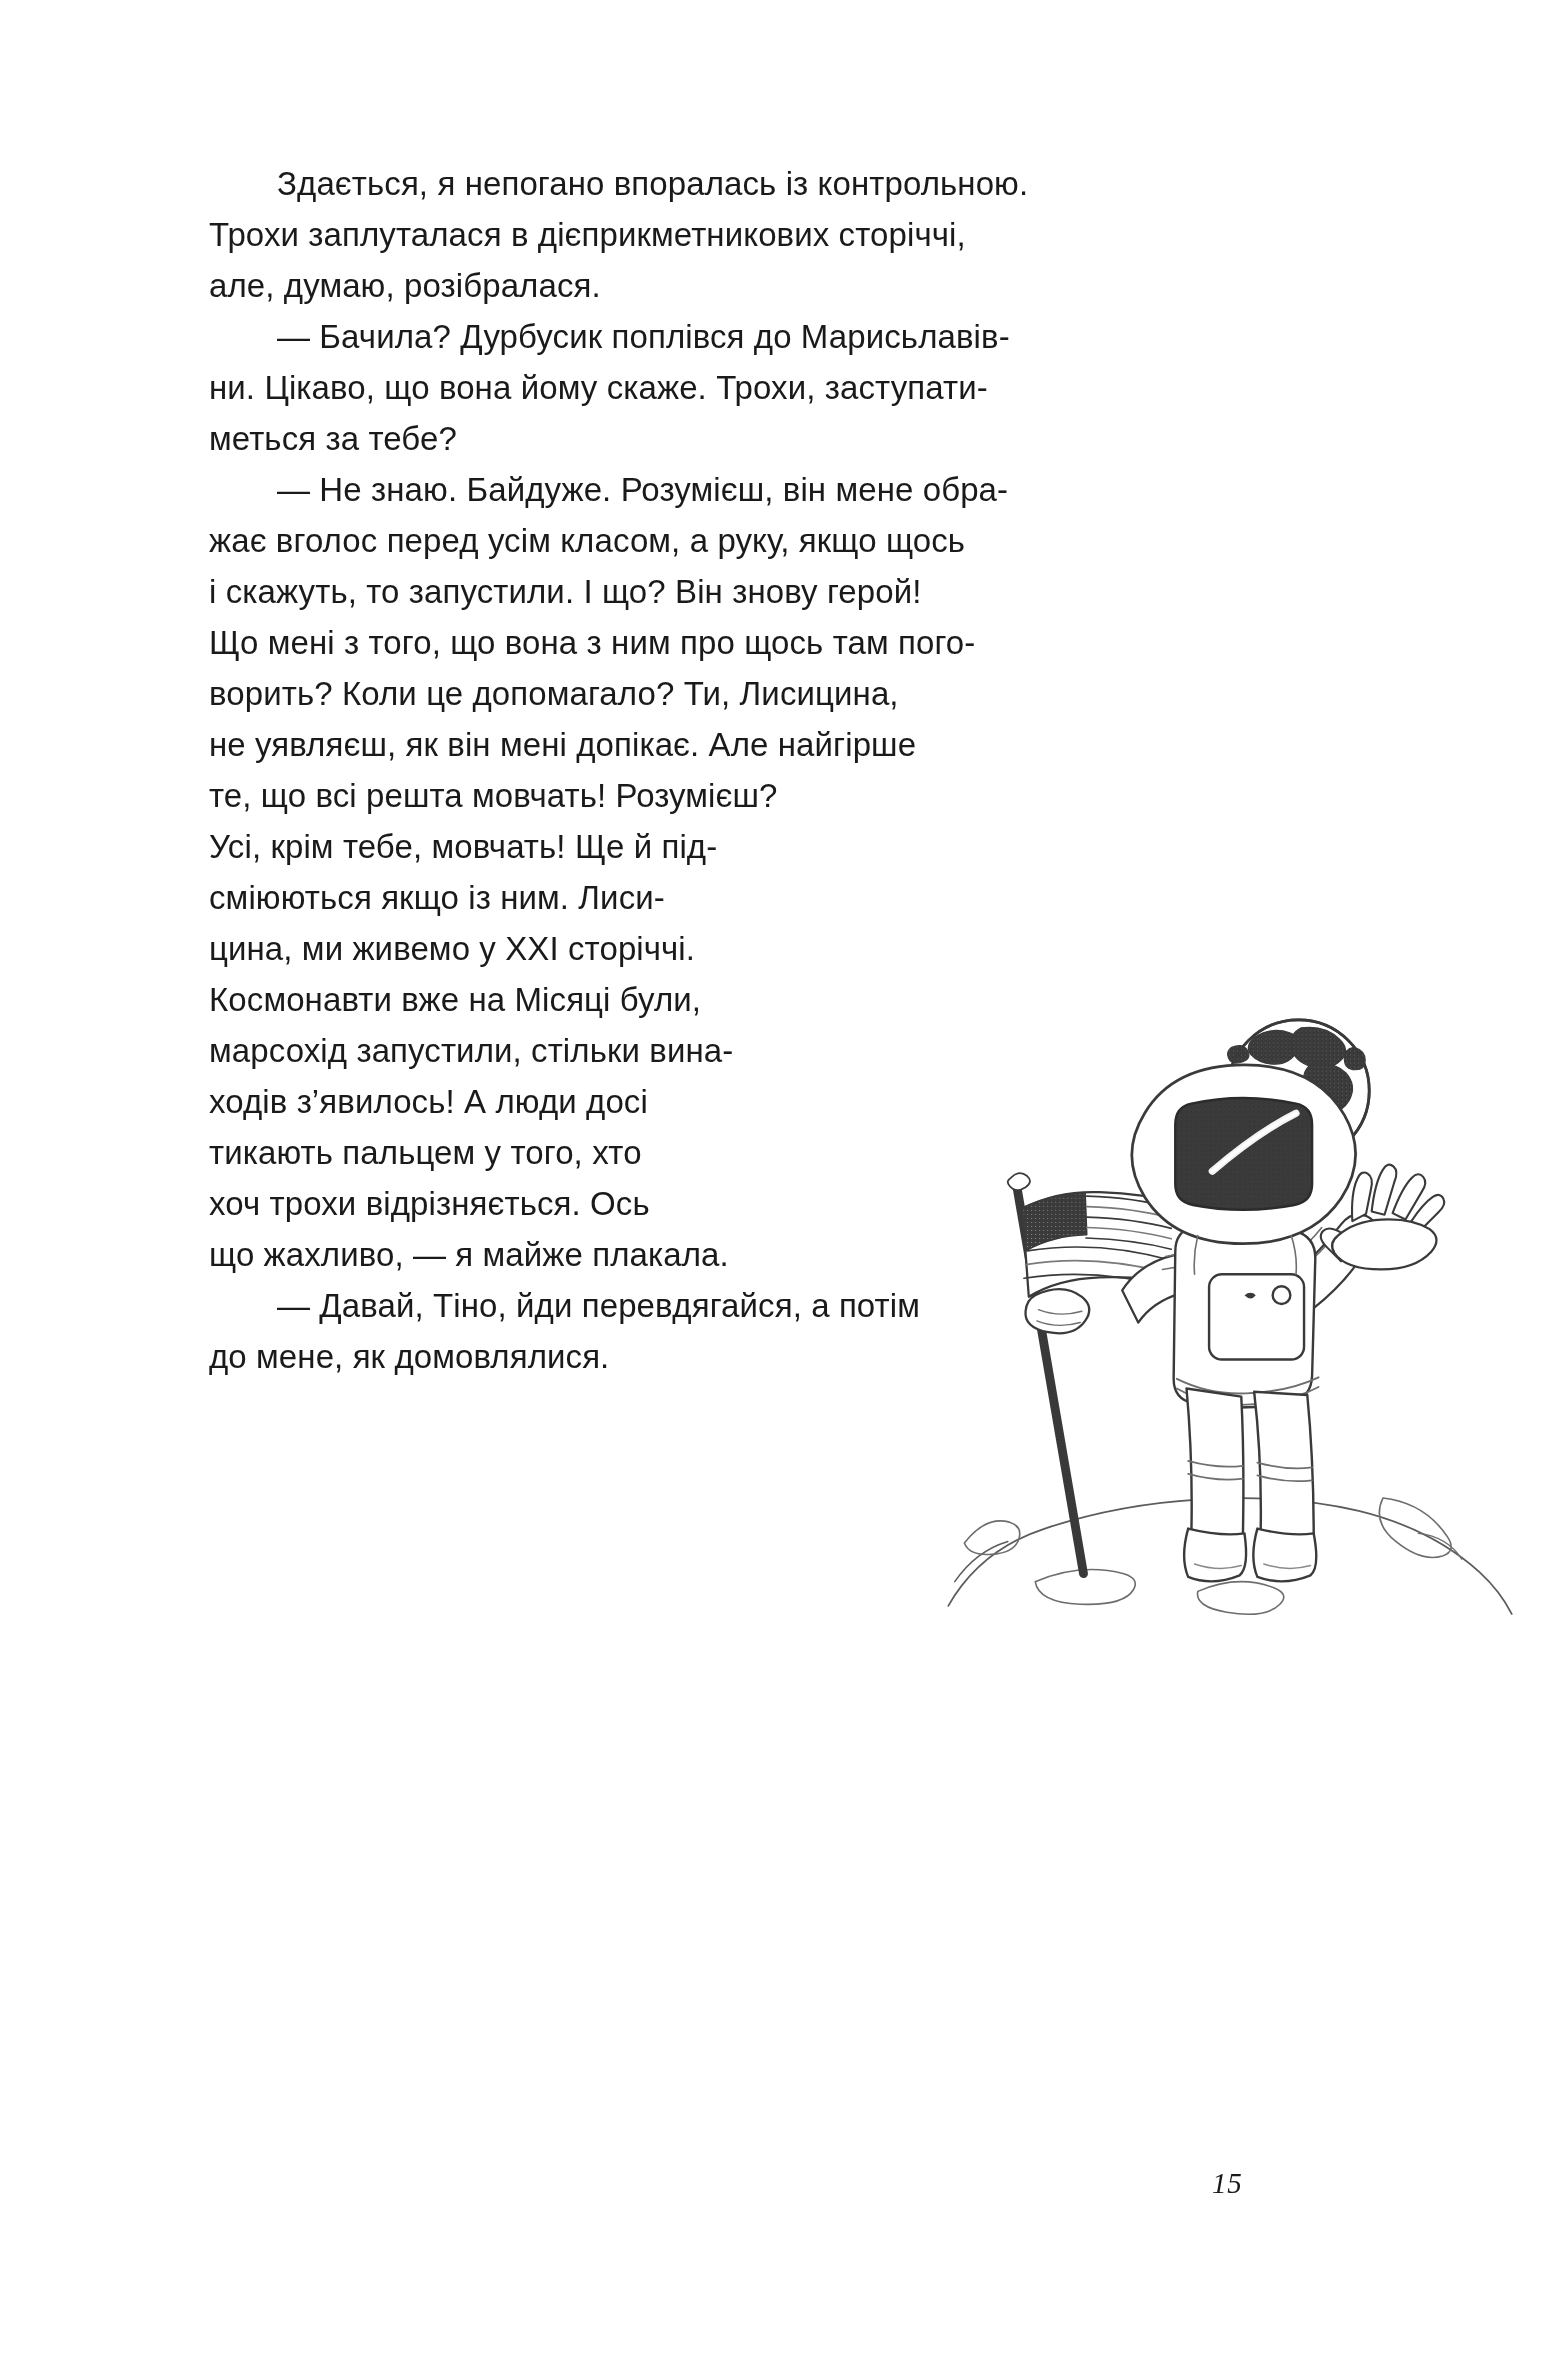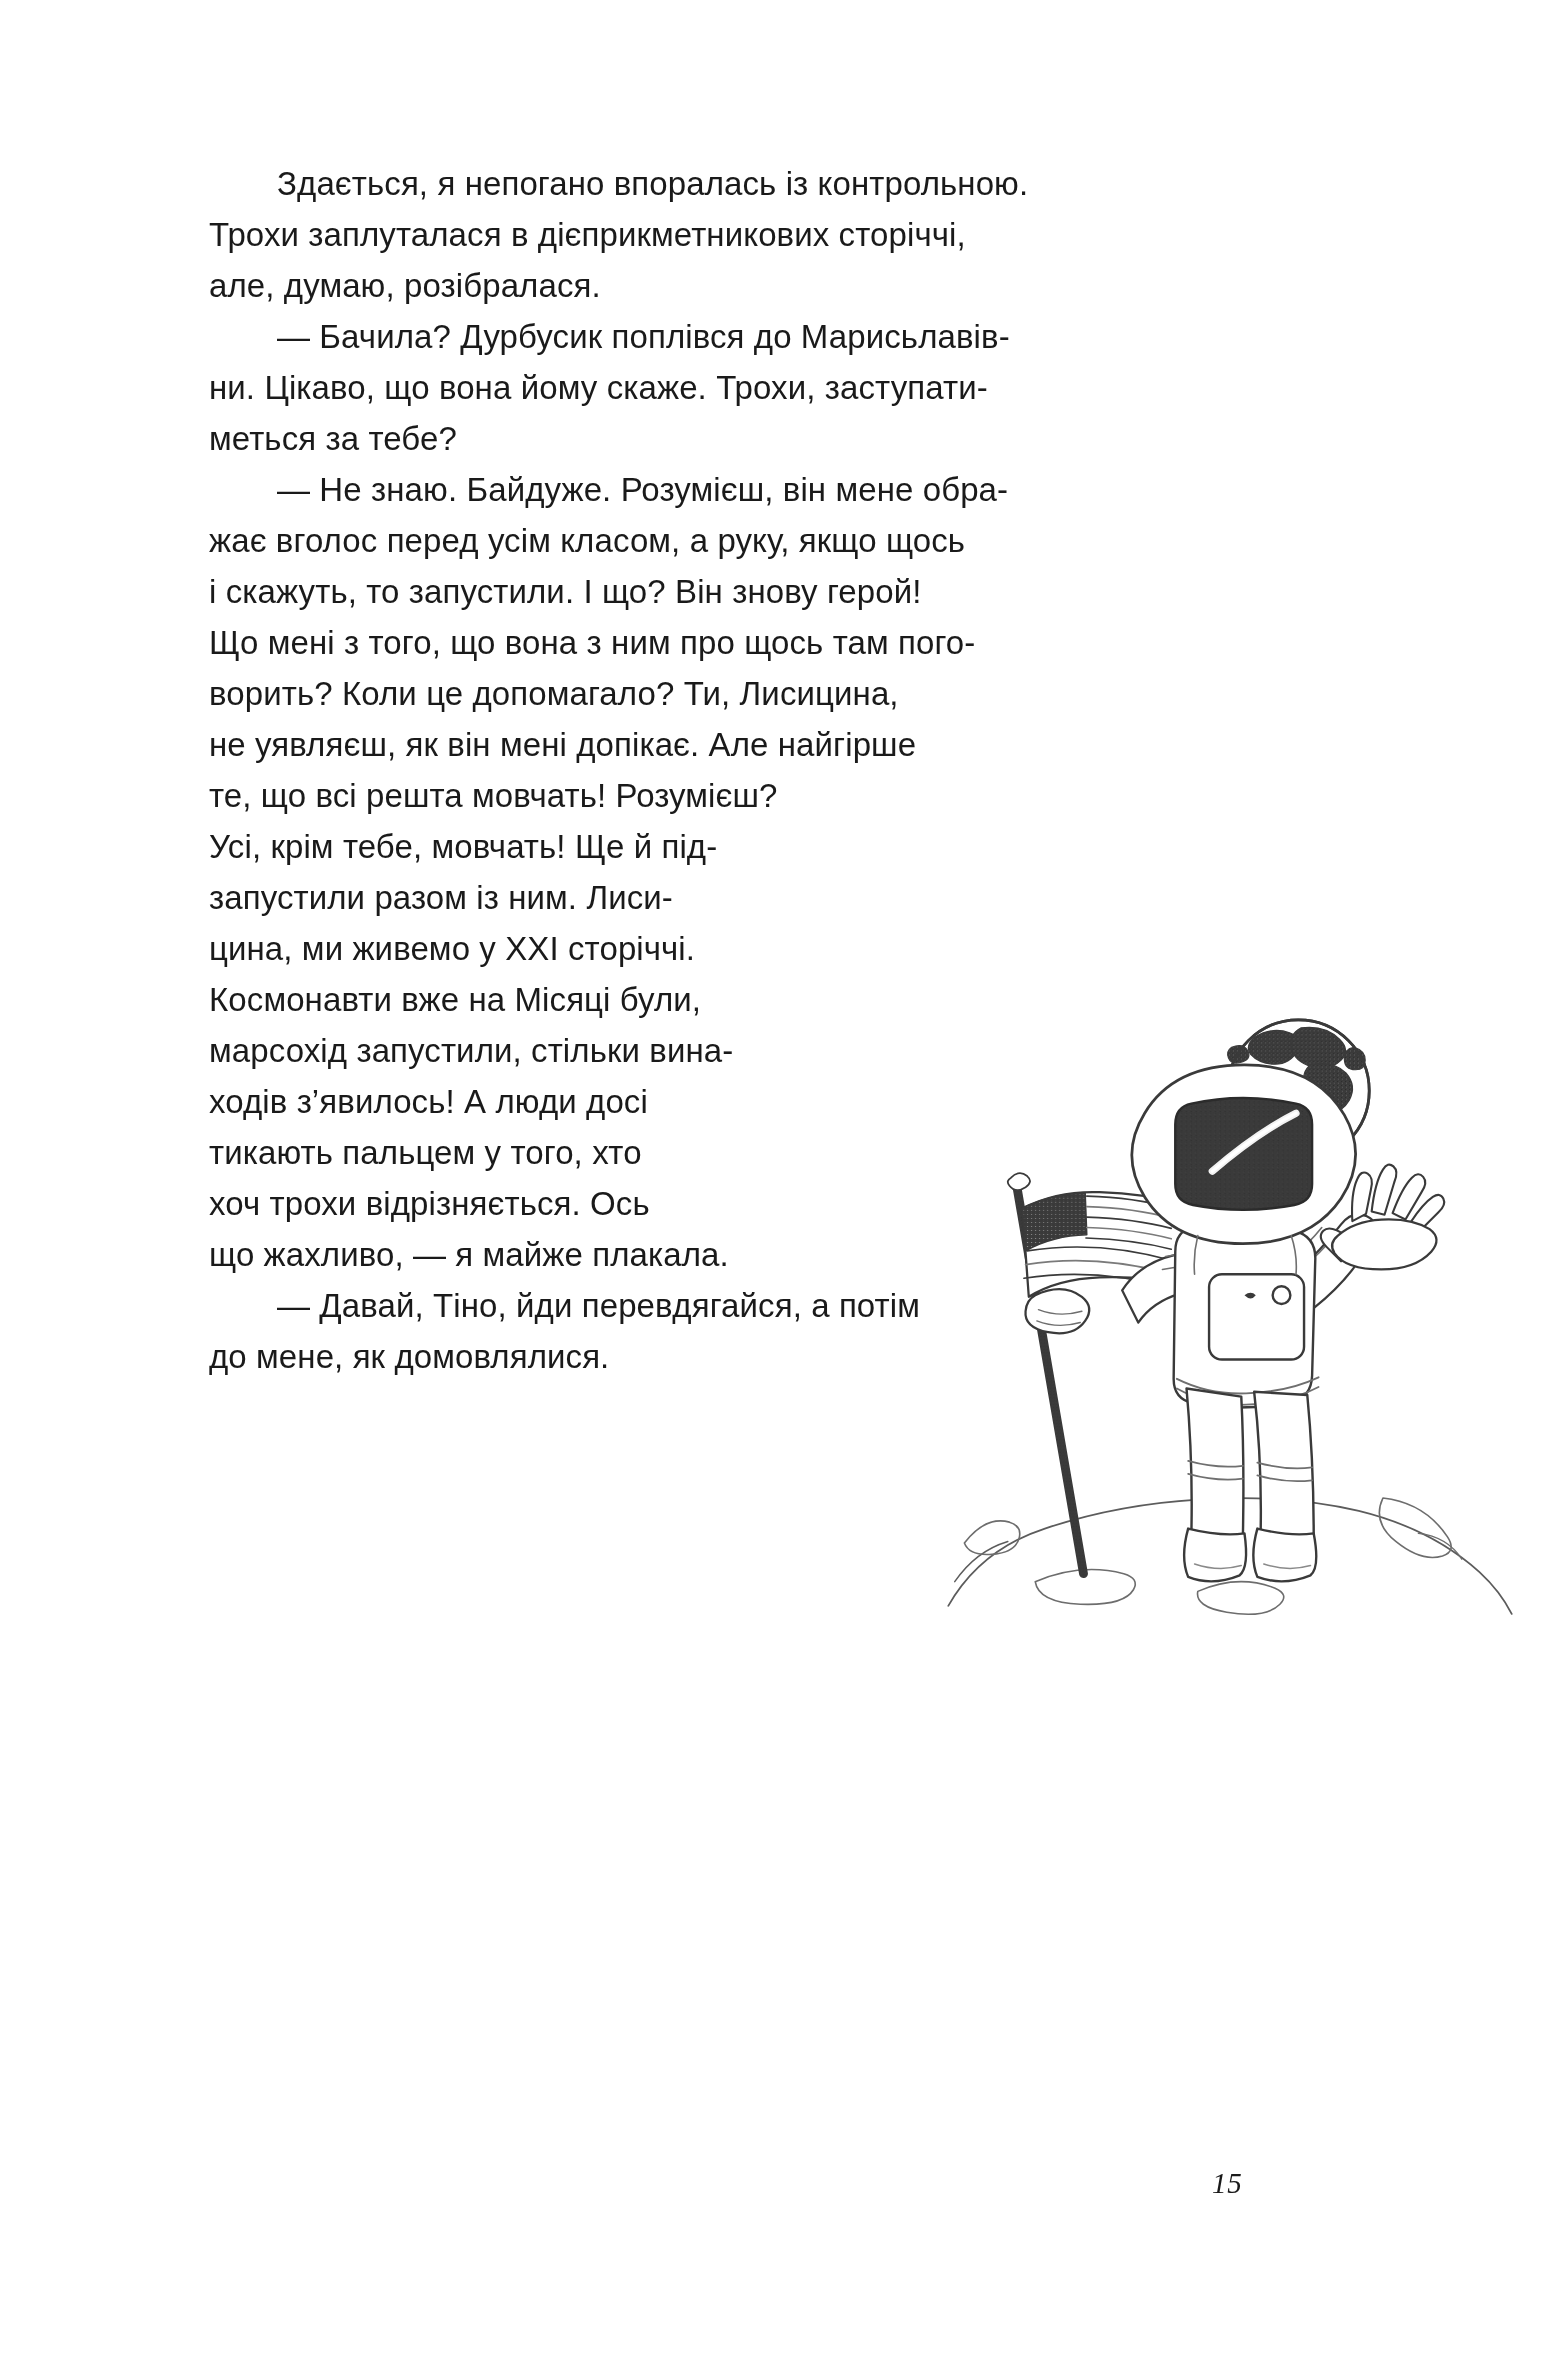--- a/index.html
+++ b/index.html
@@ -99,21 +99,21 @@
 
     <p class="para">
       <span class="line indent">— Не знаю. Байдуже. Розумієш, він мене обра-</span>
       <span class="line">жає вголос перед усім класом, а руку, якщо щось</span>
       <span class="line">і скажуть, то запустили. І що? Він знову герой!</span>
       <span class="line">Що мені з того, що вона з ним про щось там пого-</span>
       <span class="line">ворить? Коли це допомагало? Ти, Лисицина,</span>
       <span class="line">не уявляєш, як він мені допікає. Але найгірше</span>
       <span class="line">те, що всі решта мовчать! Розумієш?</span>
       <span class="line">Усі, крім тебе, мовчать! Ще й під-</span>
-      <span class="line">запустили разом із ним. Лиси-</span>
+      <span class="line">сміюються якщо із ним. Лиси-</span>
       <span class="line">цина, ми живемо у XXI сторіччі.</span>
       <span class="line">Космонавти вже на Місяці були,</span>
       <span class="line">марсохід запустили, стільки вина-</span>
       <span class="line">ходів з’явилось! А люди досі</span>
       <span class="line">тикають пальцем у того, хто</span>
       <span class="line">хоч трохи відрізняється. Ось</span>
       <span class="line">що жахливо, — я майже плакала.</span>
     </p>
 
 

